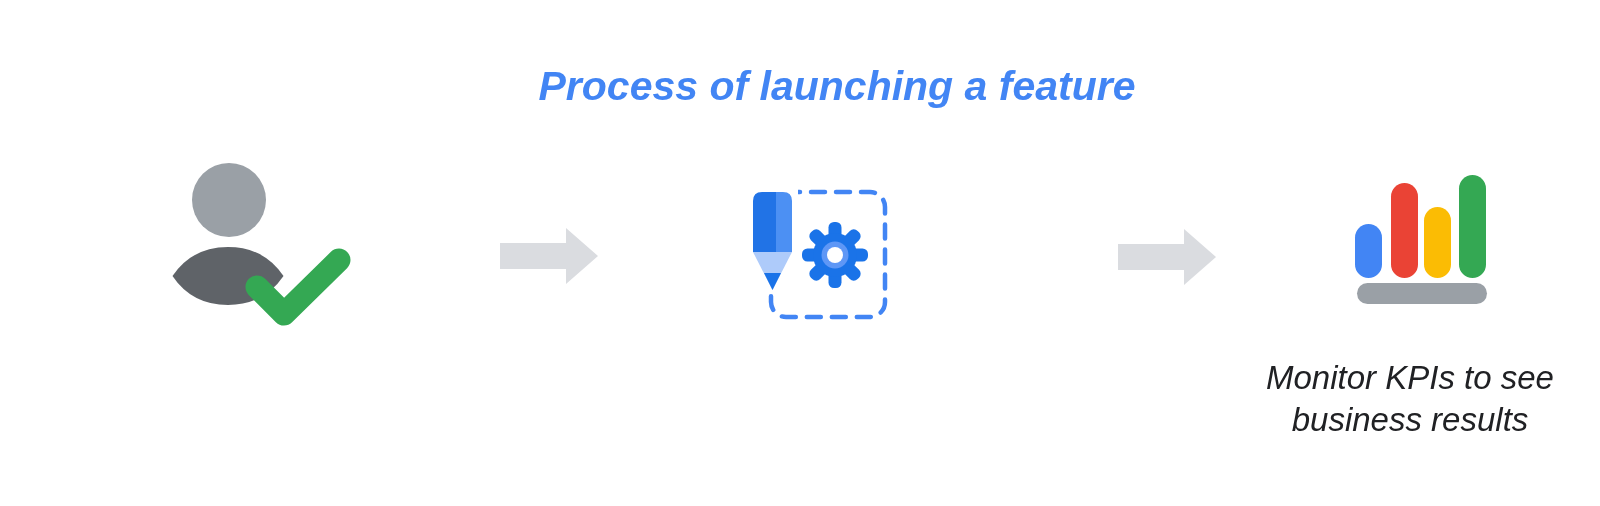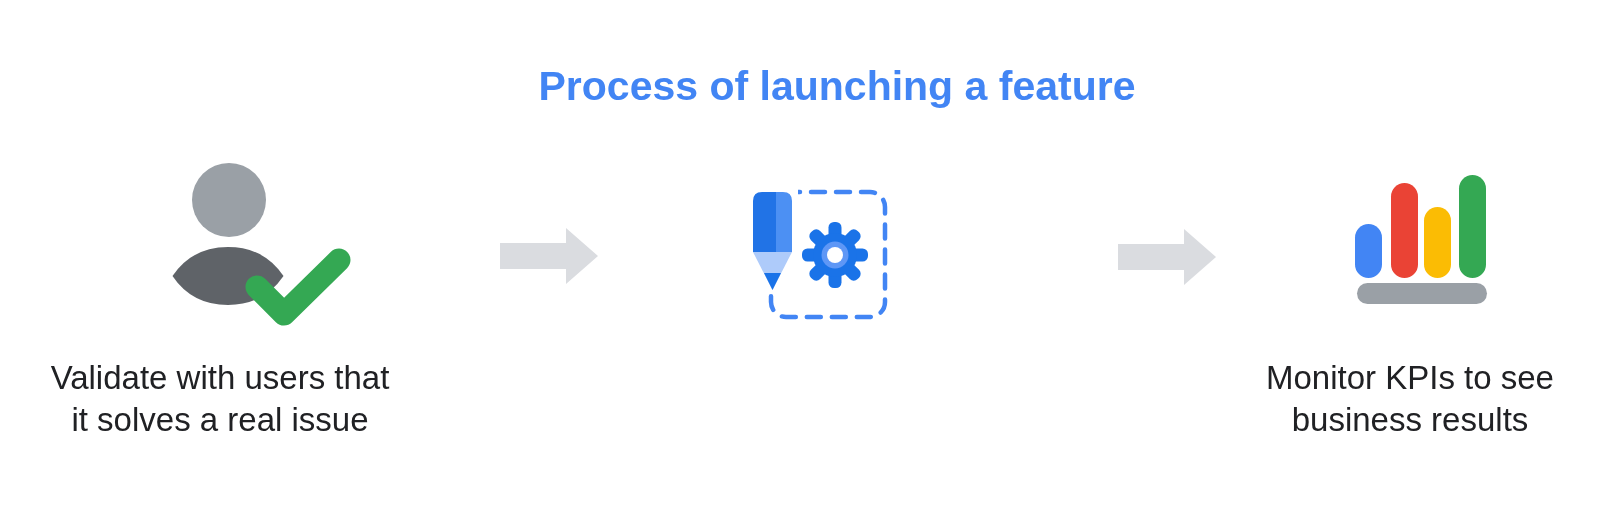--- a/index.html
+++ b/index.html
@@ -24,20 +24,21 @@
     --bg:#FFFFFF;
   }
   *{margin:0;padding:0;box-sizing:border-box;}
   html,body{background:var(--bg);}
   .canvas{
     position:relative;
     width:1600px;height:462px;
     background:var(--bg);
     overflow:hidden;
     font-family:"Liberation Sans", sans-serif;
+    font-style:italic;
   }
   .title{
     position:absolute;
     top:62px;left:37px;width:1600px;
     text-align:center;
     font-size:41px;line-height:48px;
     font-weight:700;
     color:var(--title_blue);
   }
   .icon-svg{position:absolute;display:block;}
@@ -112,18 +113,16 @@
   </svg>
 
   <svg class="icon-svg bar-chart-icon" width="150" height="145" viewBox="0 0 150 145">
     <rect x="10" y="59" width="27" height="54" rx="13.5" style="fill:var(--bar_blue)"></rect>
     <rect x="46" y="18" width="27" height="95" rx="13.5" style="fill:var(--bar_red)"></rect>
     <rect x="79" y="42" width="27" height="71" rx="13.5" style="fill:var(--bar_yellow)"></rect>
     <rect x="114" y="10" width="27" height="103" rx="13.5" style="fill:var(--bar_green)"></rect>
     <rect x="12" y="118" width="130" height="21" rx="10.5" style="fill:var(--chart_base_gray)"></rect>
   </svg>
 
-  <div class="step-label label-1">Validate with users that
-it solves a real issue</div>
   <div class="step-label label-3">Monitor KPIs to see
 business results</div>
 
 </div>
 
 </body></html>

